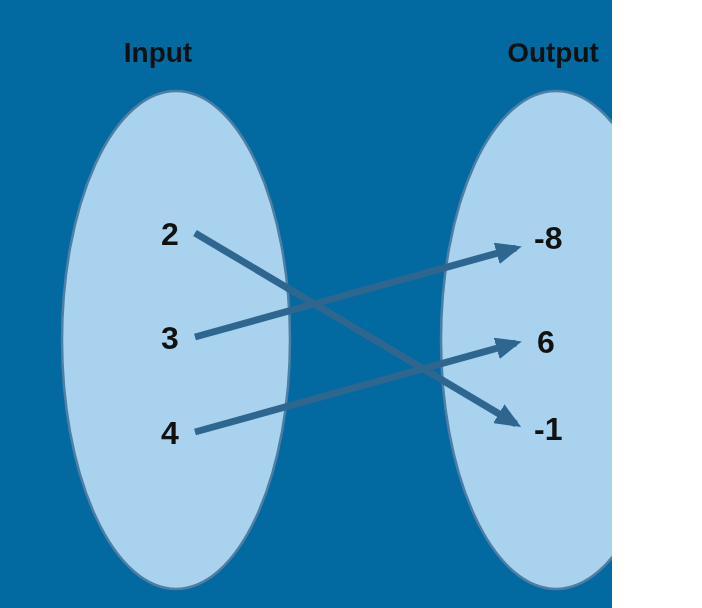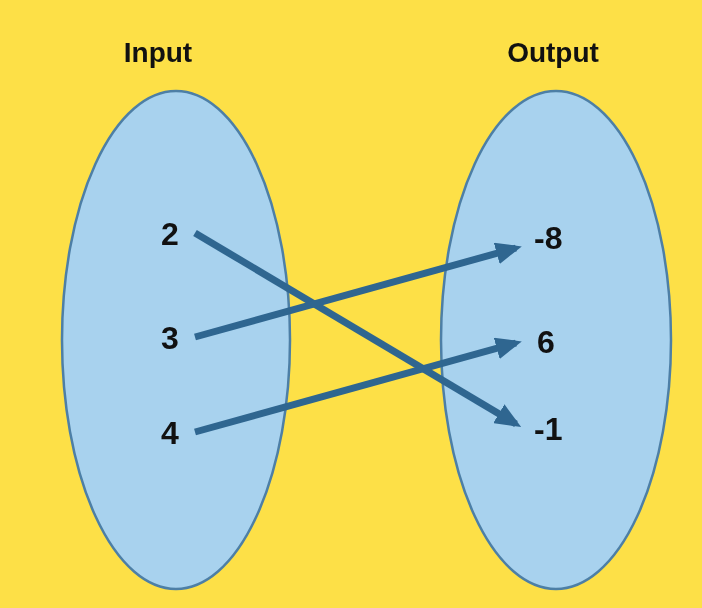--- a/index.html
+++ b/index.html
@@ -3,23 +3,23 @@
 <meta charset="utf-8">
 <style>
   html, body {
     margin: 0;
     padding: 0;
     background: #ffffff;
     font-family: "Liberation Sans", sans-serif;
   }
   .canvas {
     position: relative;
-    width: 702px;
+    width: 612px;
     height: 608px;
-    background: #fde047;
+    background: #0369a1;
     overflow: hidden;
   }
   svg { display: block; }
   .set-title {
     font-size: 28px;
     font-weight: bold;
     fill: #111111;
   }
   .num {
     font-size: 32px;

